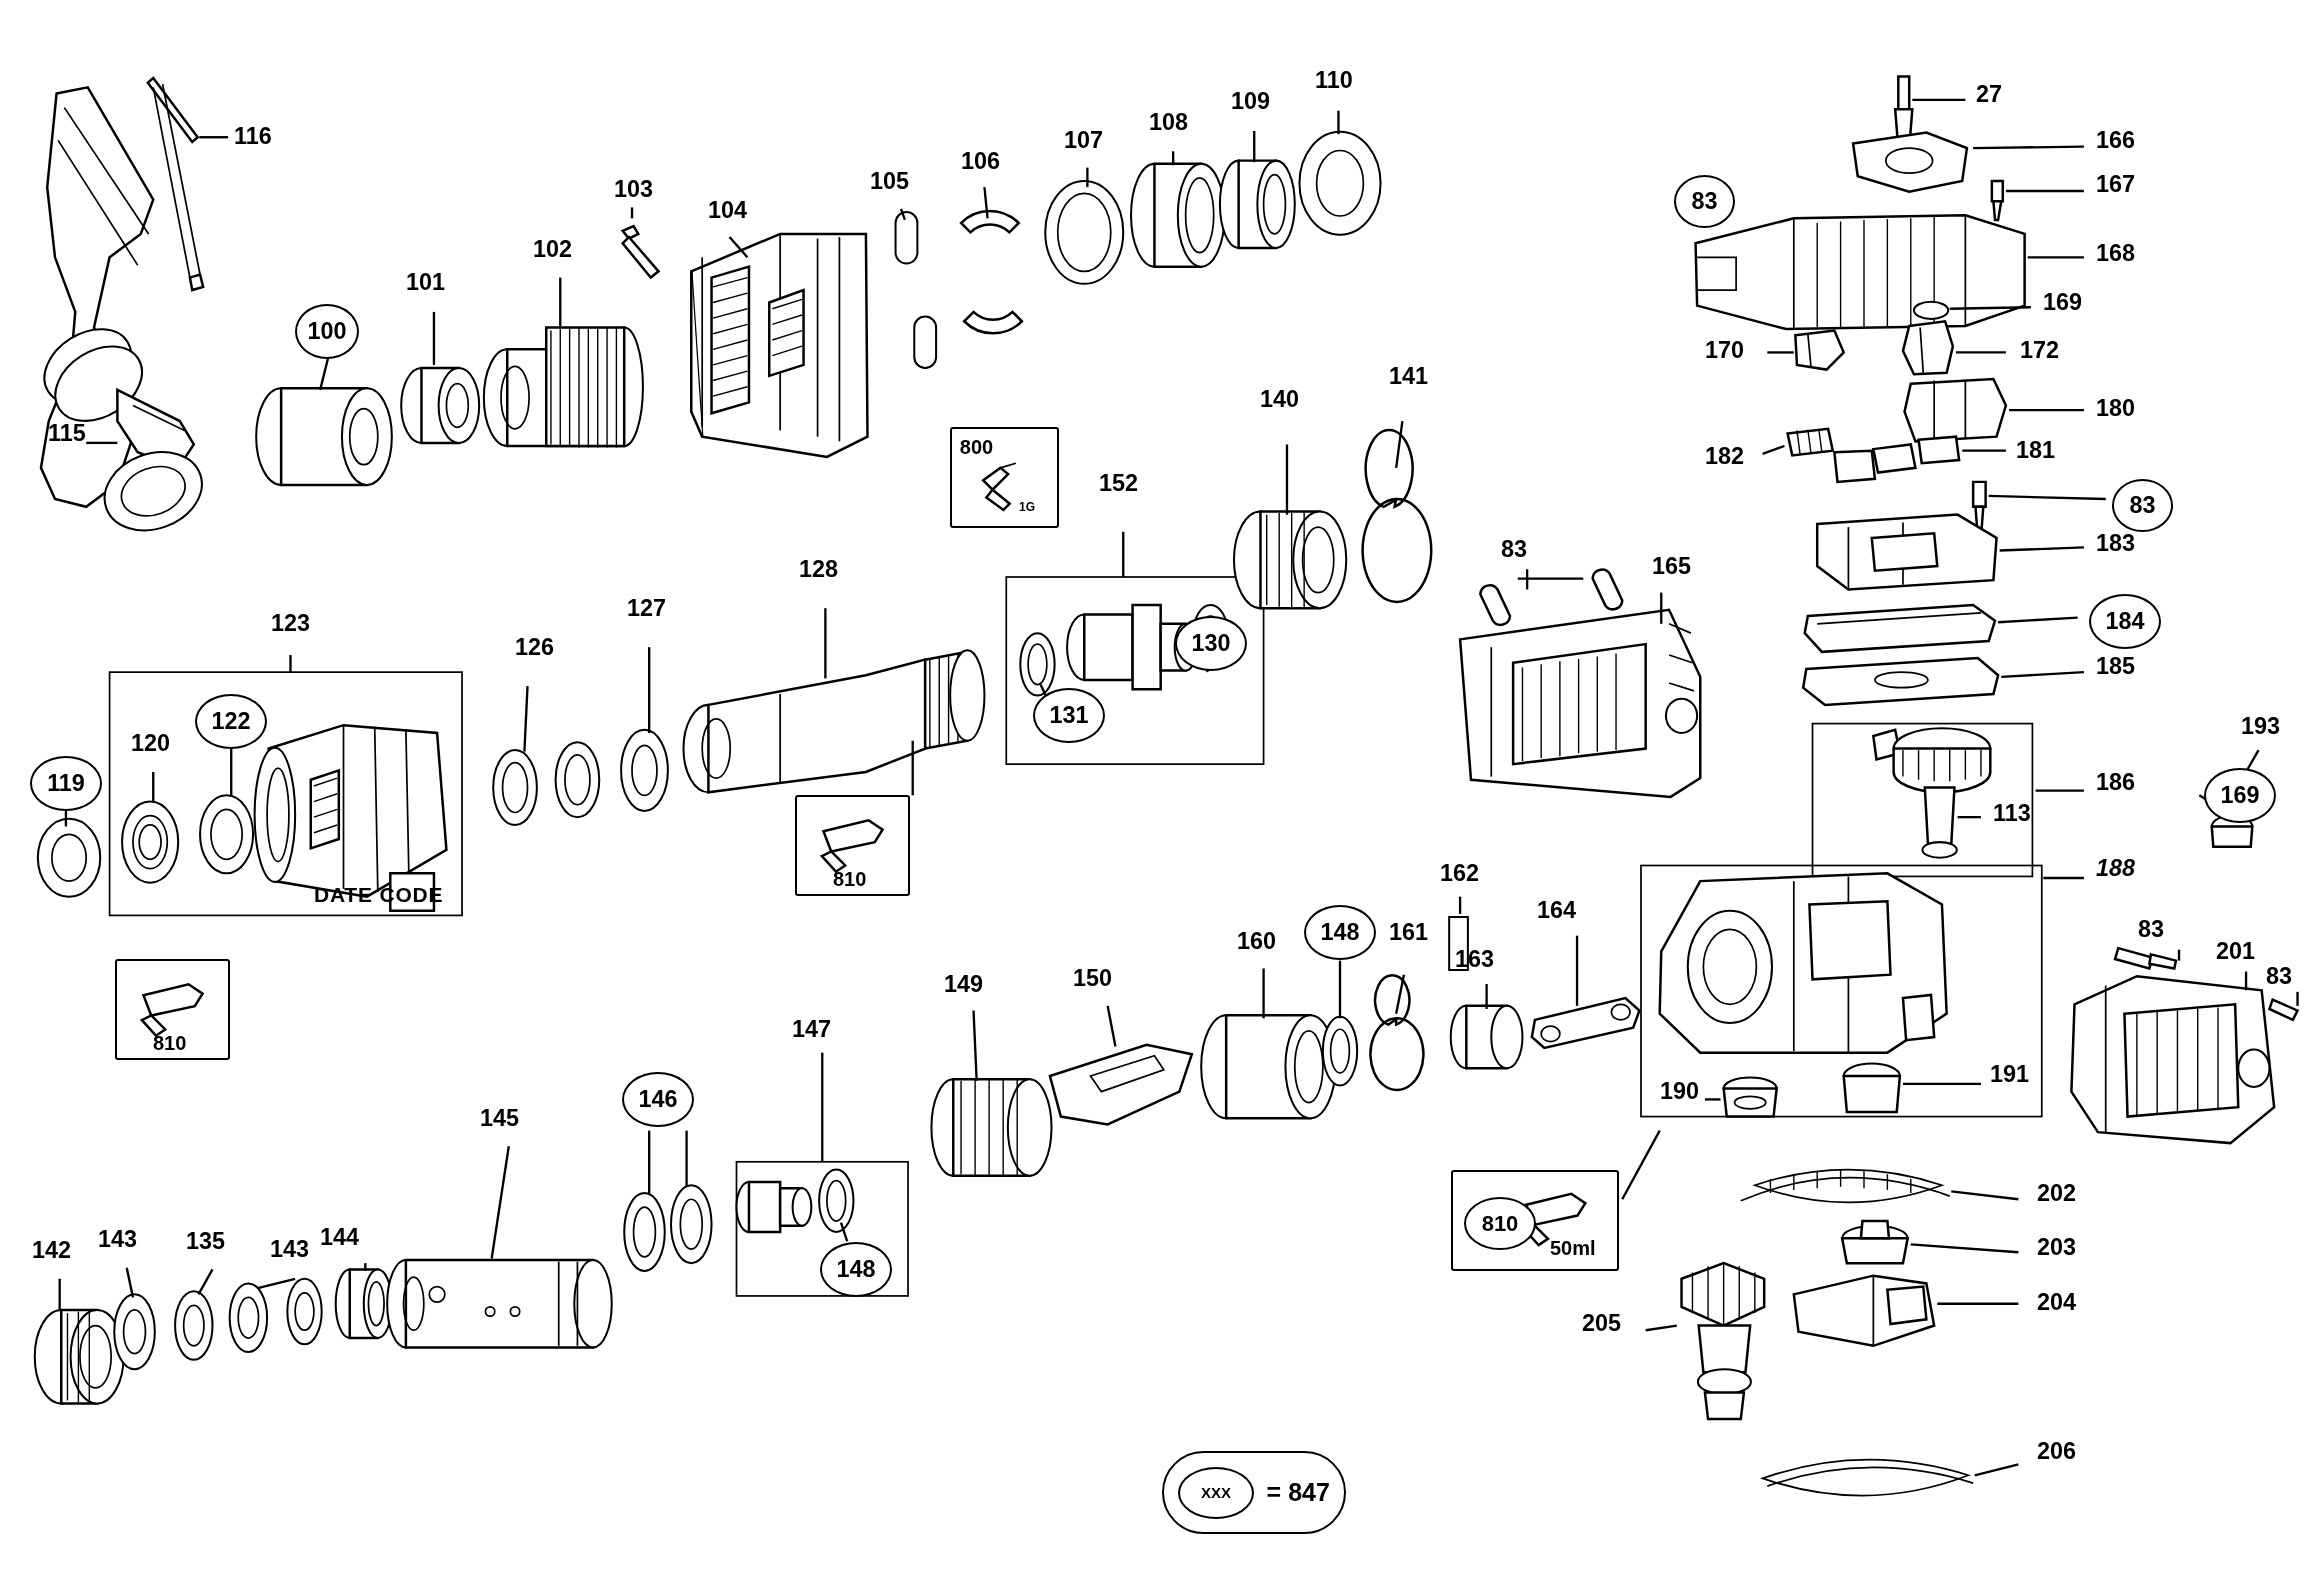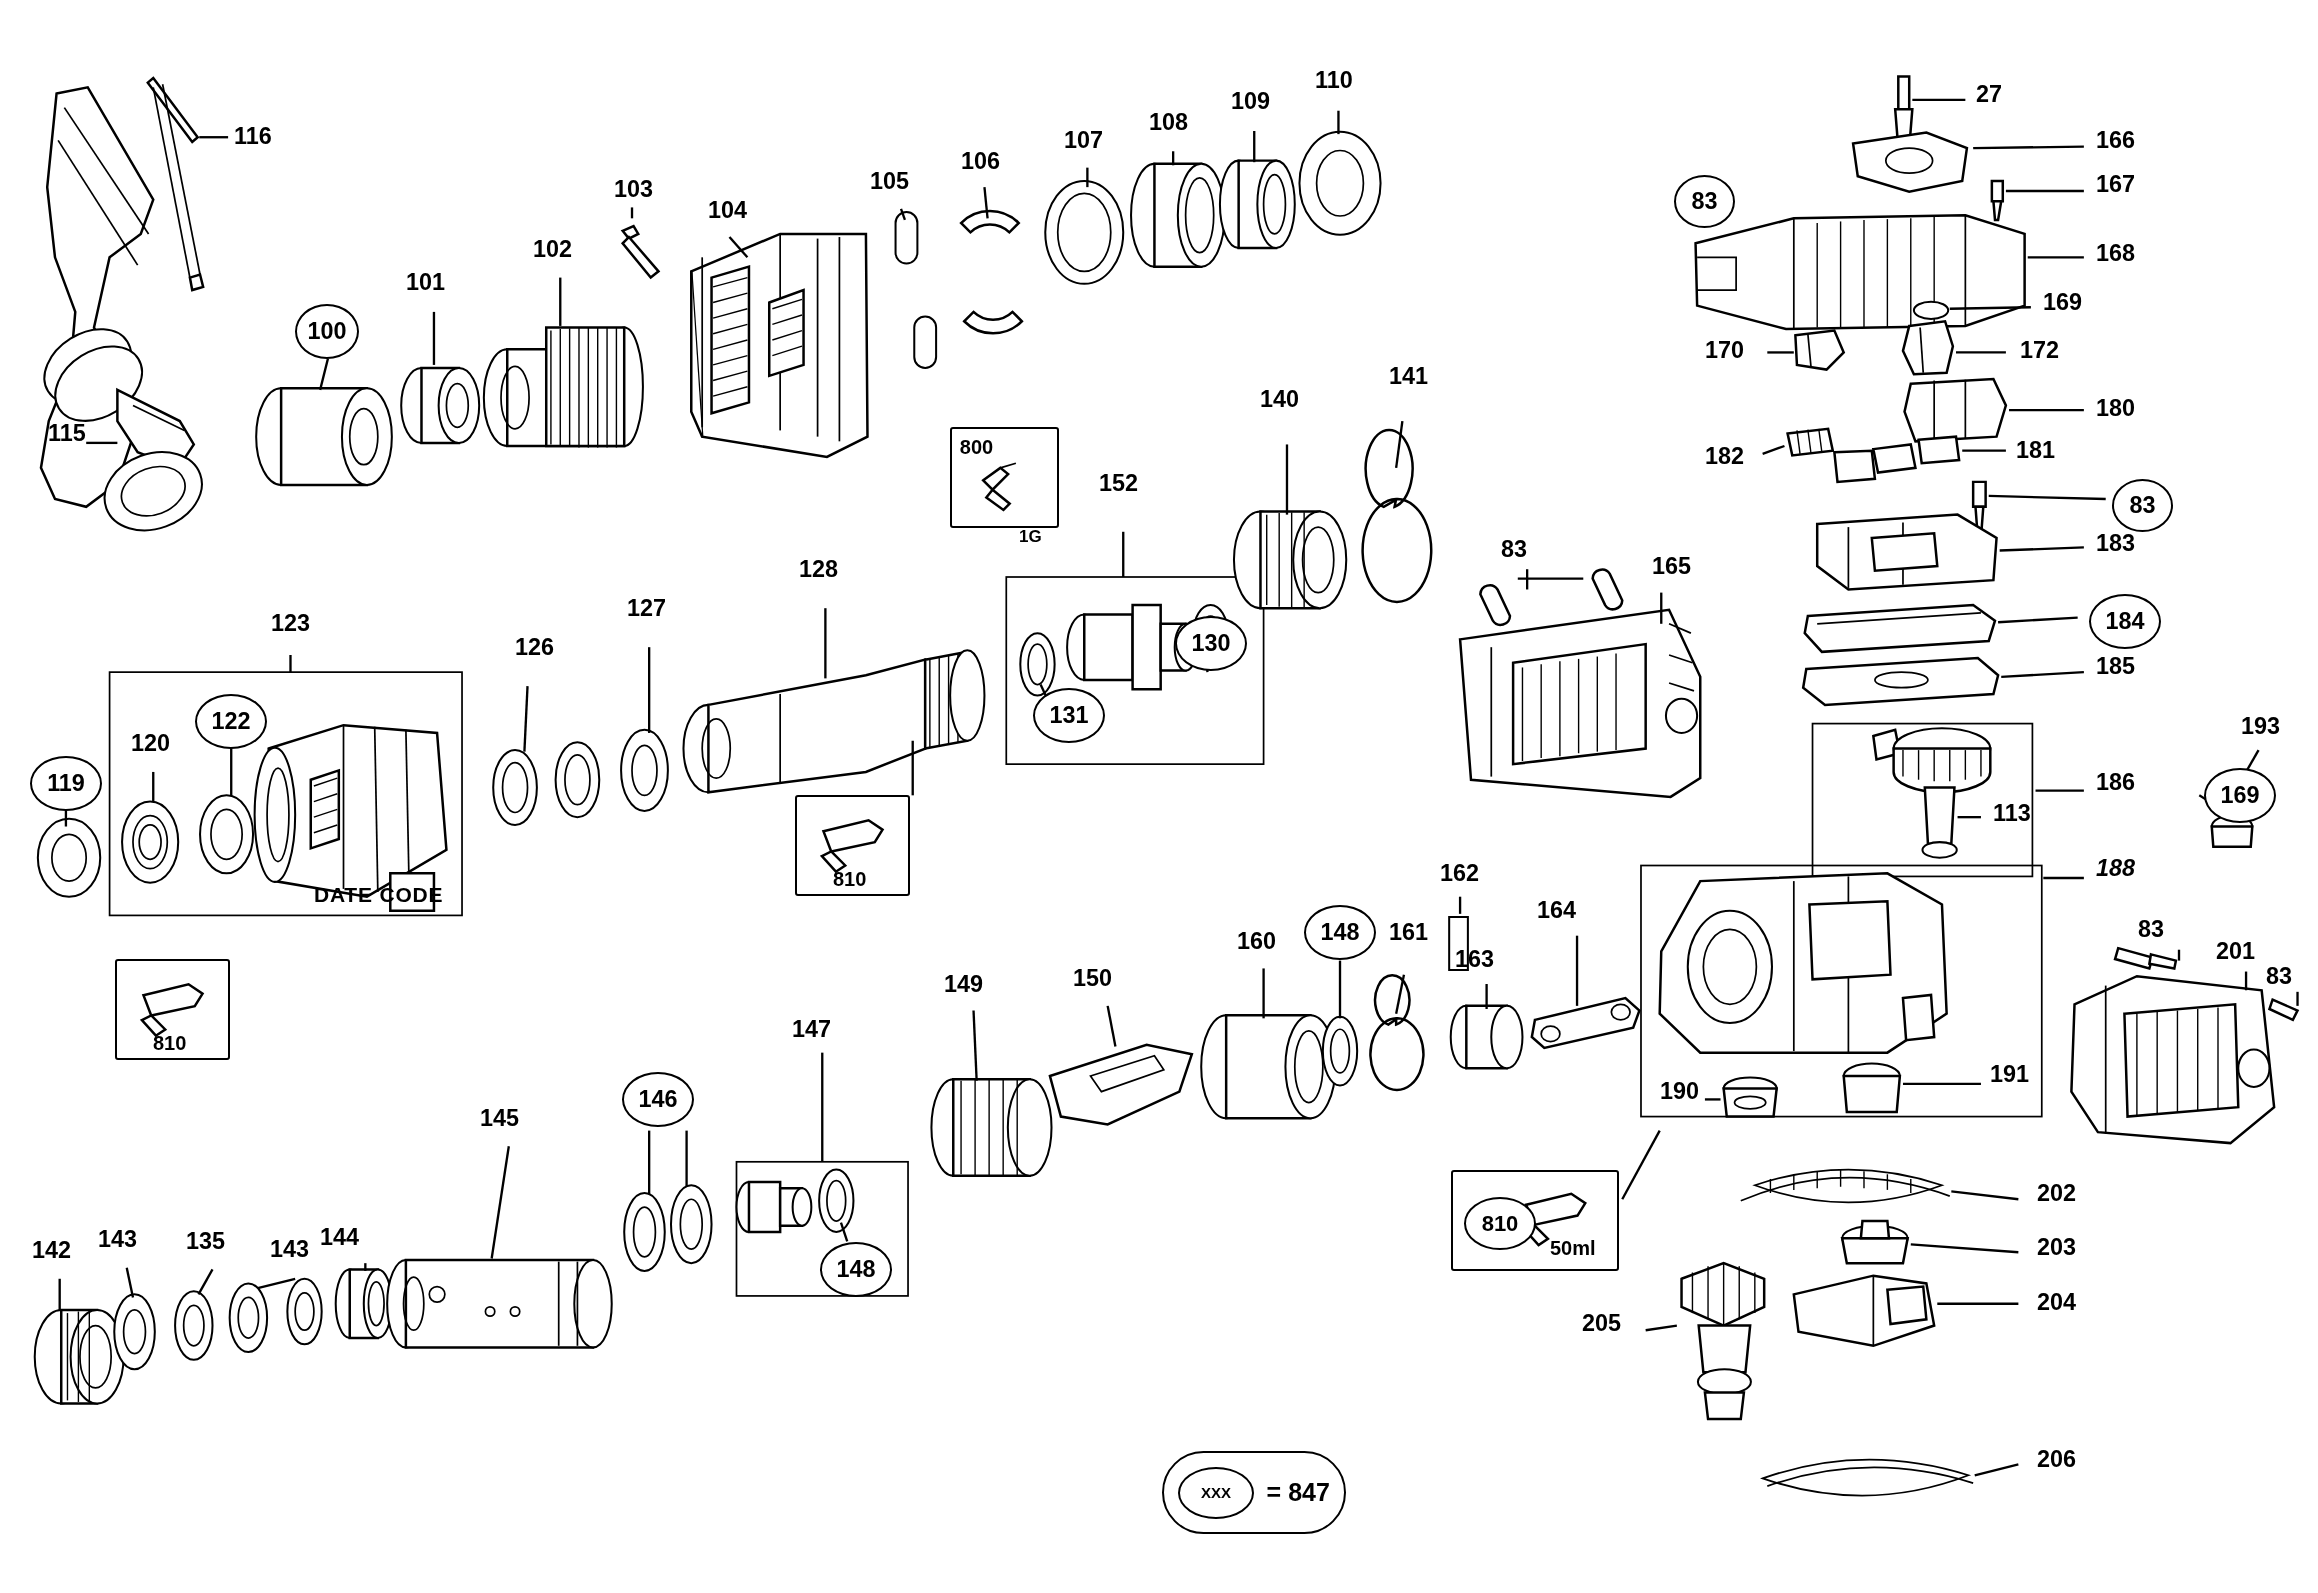--- a/index.html
+++ b/index.html
@@ -20,21 +20,21 @@
   .lbl {
     position: absolute;
     font-family: "Liberation Sans", sans-serif;
     font-weight: bold;
     font-size: 23.4px;
     color: #000000;
     white-space: nowrap;
     line-height: 1;
   }
   .lbl.sm { font-size: 20px; }
-  .lbl.xs { font-size: 17px; margin-top: 27px; }
+  .lbl.xs { font-size: 12px; }
   .circ {
     position: absolute;
     border: 2.3px solid #000;
     border-radius: 50%;
     display: flex;
     align-items: center;
     justify-content: center;
     font-family: "Liberation Sans", sans-serif;
     font-weight: bold;
     font-size: 23.4px;
@@ -625,21 +625,21 @@
   <div class="lbl" style="left:2096px; top:857px;font-style:italic;">188</div>
   <div class="lbl" style="left:1660px; top:1080px;">190</div>
   <div class="lbl" style="left:1990px; top:1063px;">191</div>
   <div class="lbl" style="left:2216px; top:940px;">201</div>
   <div class="lbl" style="left:2138px; top:918px;">83</div>
   <div class="lbl" style="left:2266px; top:965px;">83</div>
   <div class="lbl" style="left:2037px; top:1182px;">202</div>
   <div class="lbl" style="left:2037px; top:1236px;">203</div>
   <div class="lbl" style="left:2037px; top:1291px;">204</div>
   <div class="lbl" style="left:1582px; top:1312px;">205</div>
-  <div class="lbl" style="left:2037px; top:1440px;margin-top:8px;">206</div>
+  <div class="lbl" style="left:2037px; top:1440px;">206</div>
 
   <div class="lbl" style="left:1260px; top:388px;">140</div>
   <div class="lbl" style="left:1389px; top:365px;">141</div>
   <div class="lbl" style="left:1099px; top:472px;">152</div>
   <div class="lbl" style="left:799px; top:558px;">128</div>
   <div class="lbl" style="left:627px; top:597px;">127</div>
   <div class="lbl" style="left:515px; top:636px;">126</div>
   <div class="lbl" style="left:271px; top:612px;">123</div>
   <div class="lbl" style="left:131px; top:732px;">120</div>
   <div class="lbl" style="left:1501px; top:538px;">83</div>

